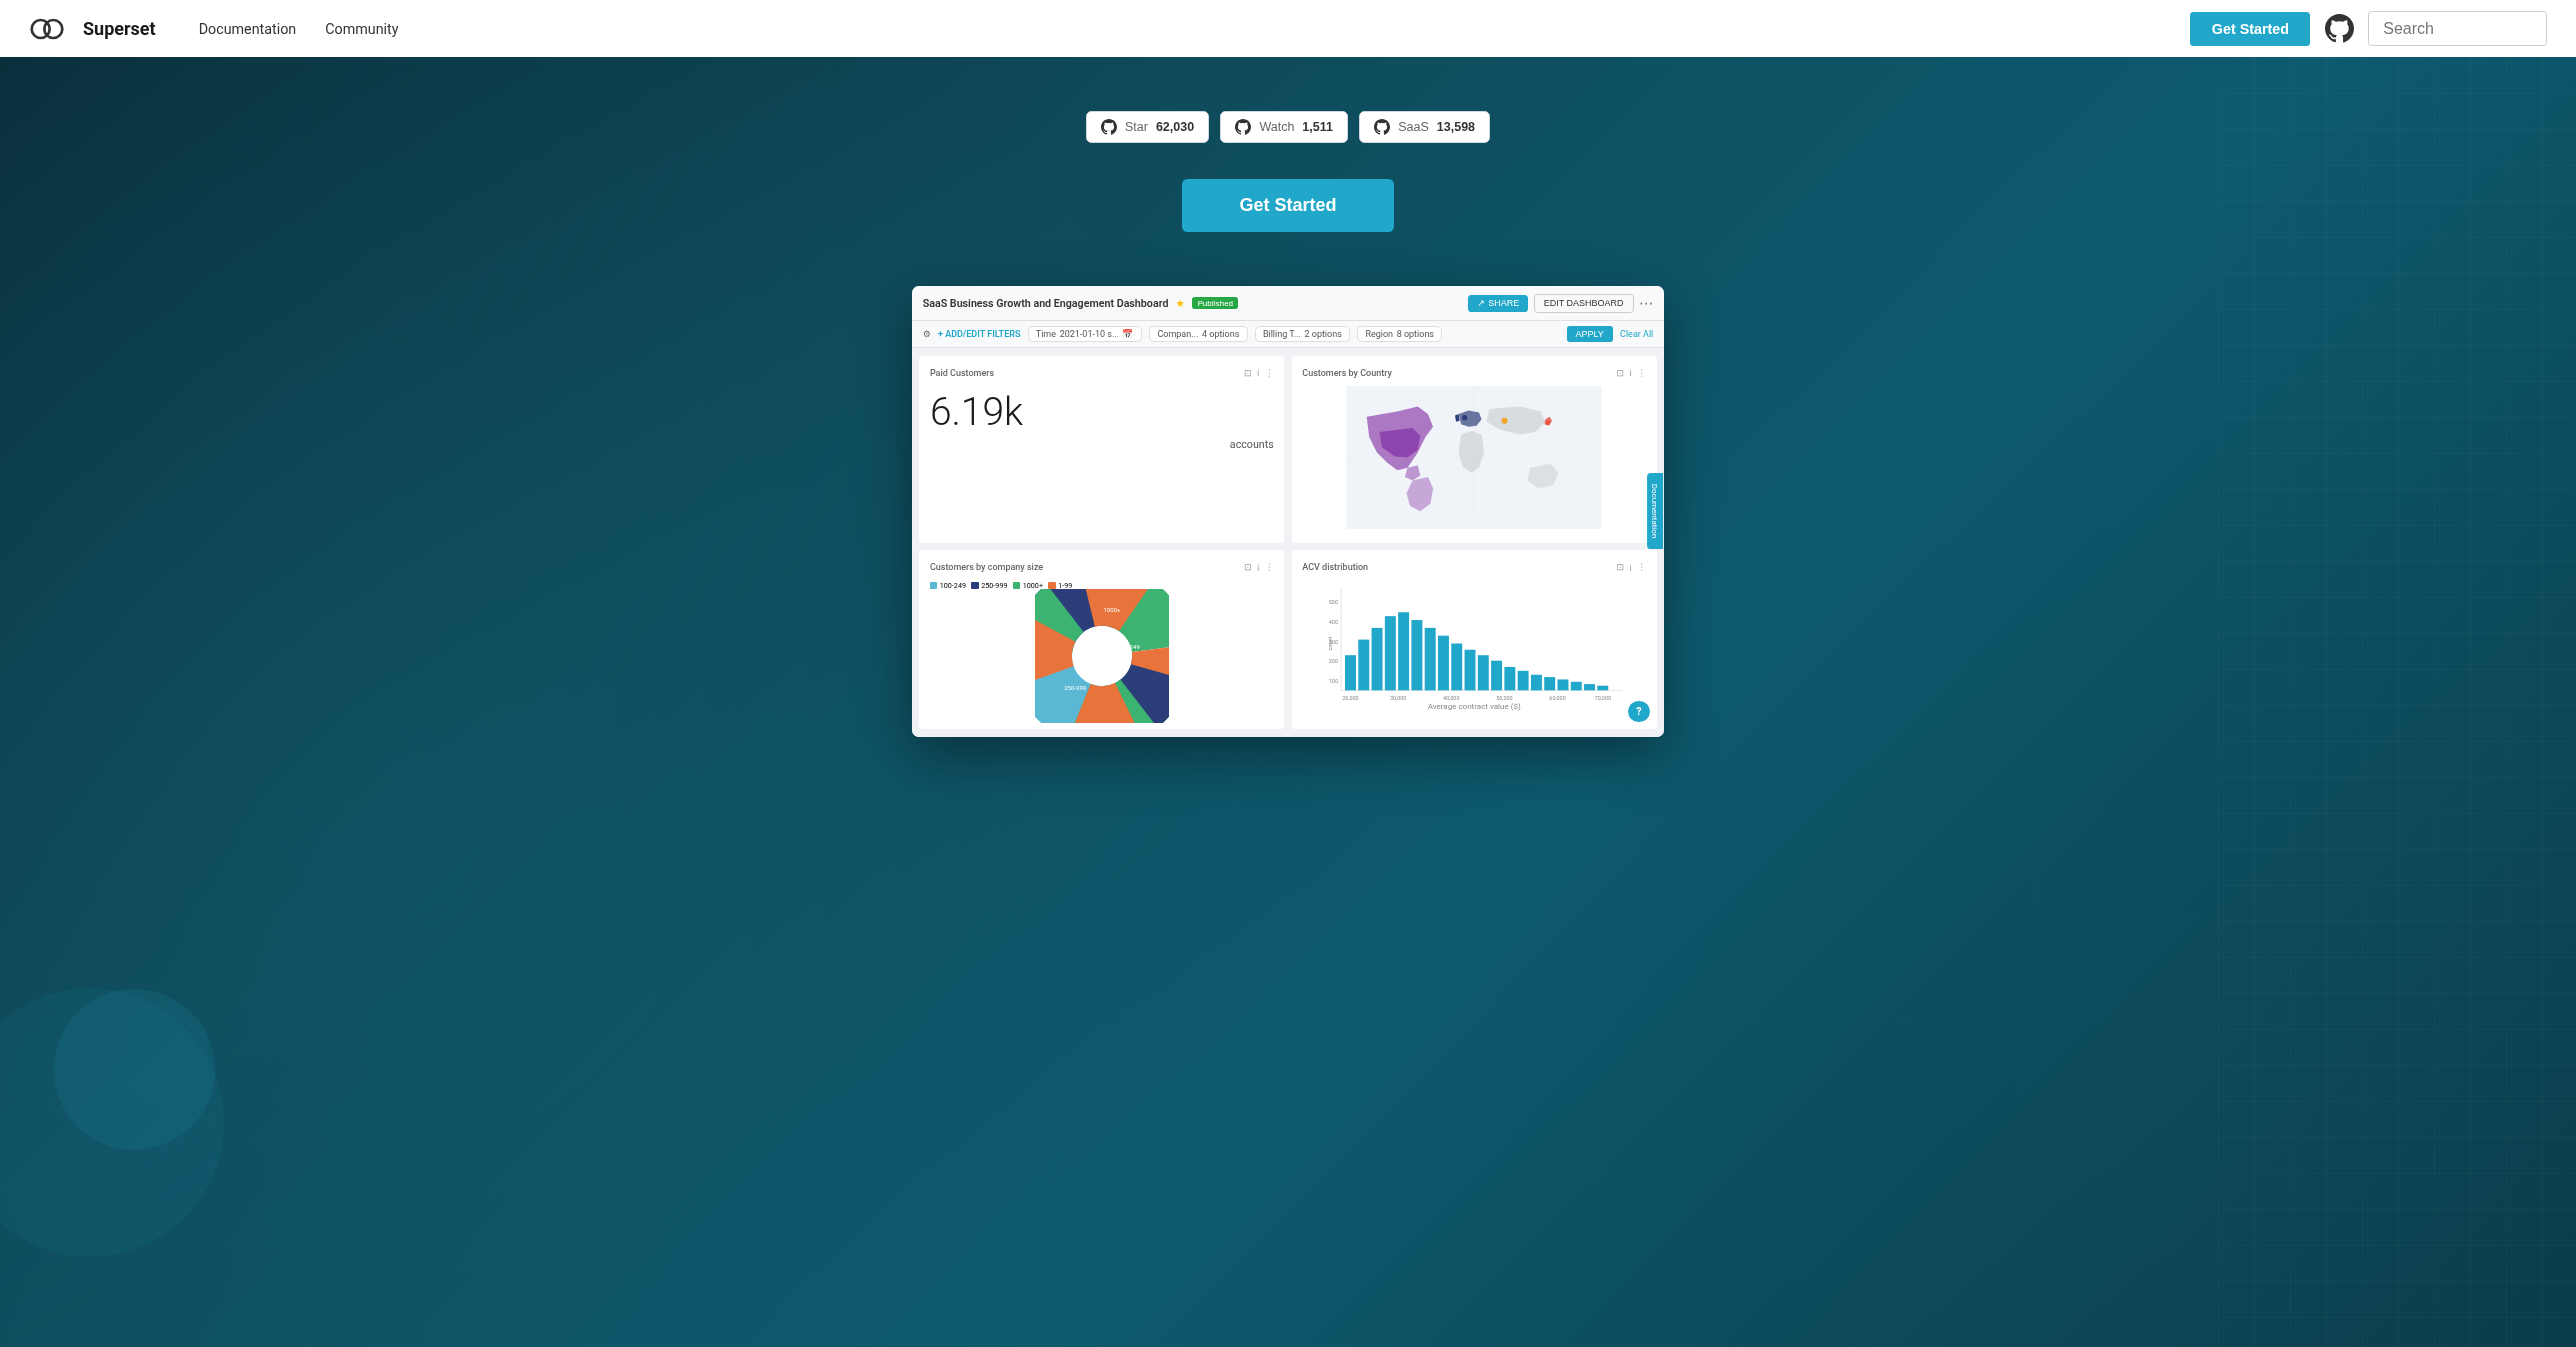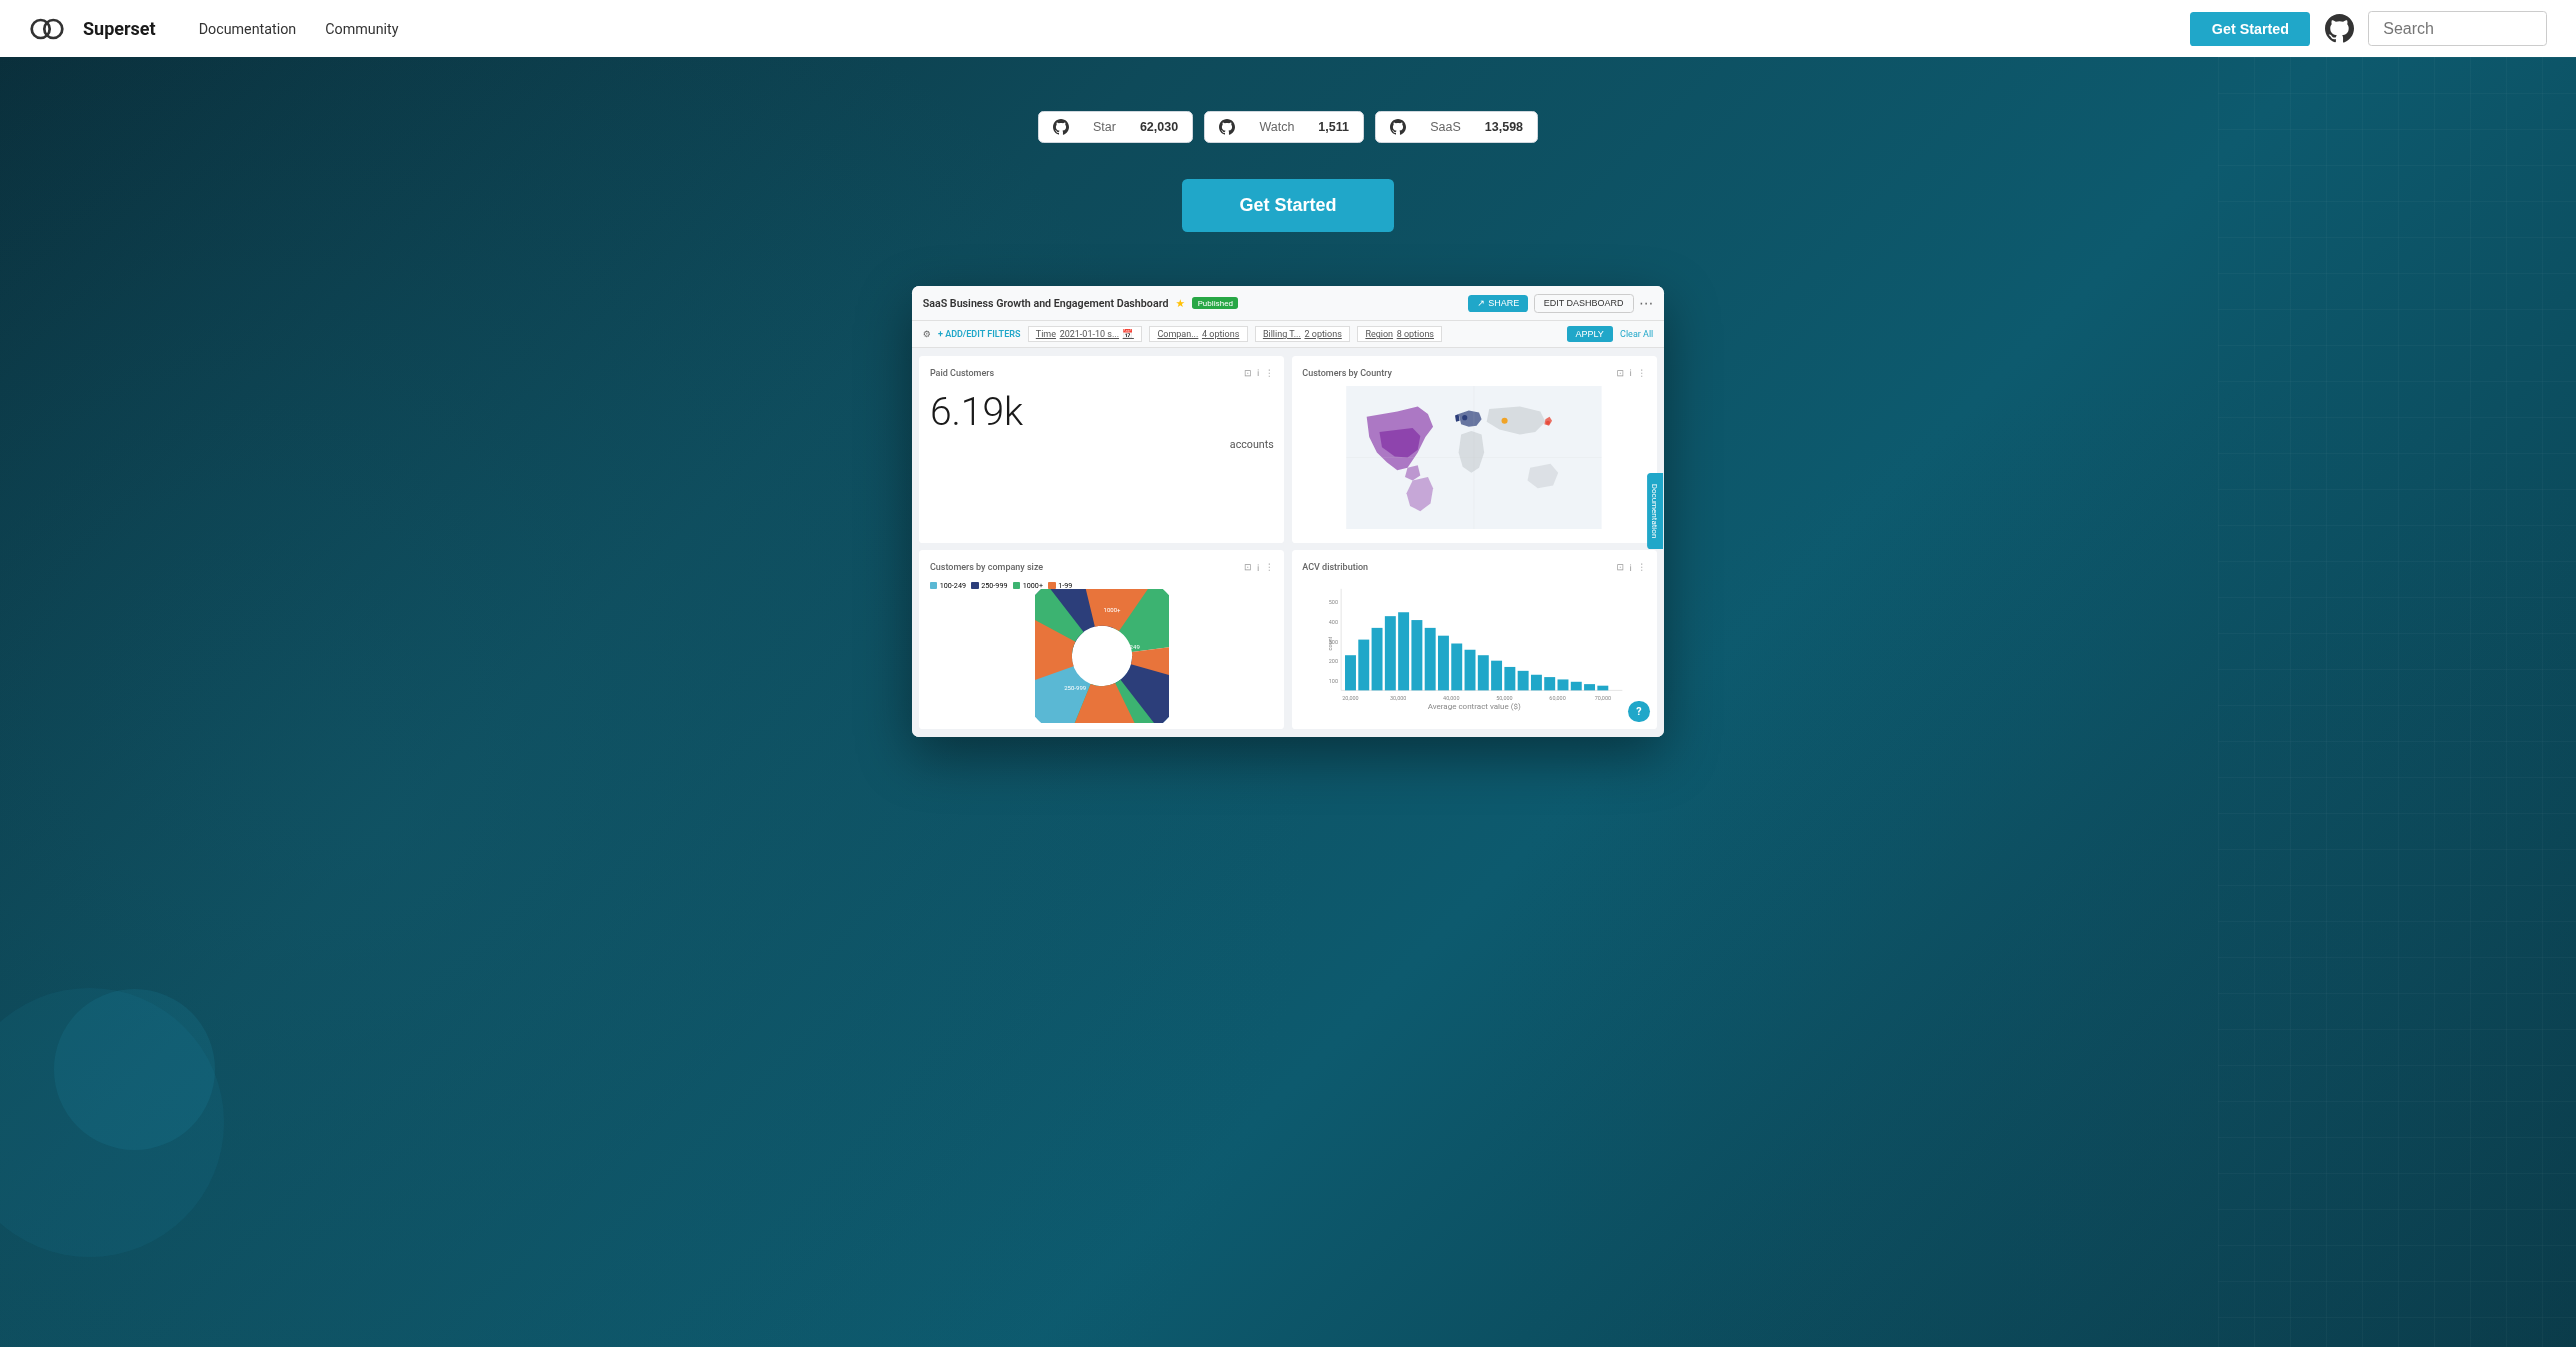--- a/index.html
+++ b/index.html
@@ -130,21 +130,21 @@
     .github-buttons {
       display: flex;
       gap: 10.7px;
       margin-bottom: 36px;
       position: relative;
       z-index: 2;
     }
     .gh-btn {
       display: flex;
       align-items: center;
-      gap: 24px;
+      gap: 8px;
       background: #fff;
       border: 0.9px solid #d0d7de;
       border-radius: 5.4px;
       padding: 7.2px 14.3px;
       font-size: 12.5px;
       cursor: pointer;
       font-weight: 500;
     }
     .gh-btn-label {
       color: #666;
@@ -262,27 +262,26 @@
       color: #666;
     }
     .filter-add {
       color: #20a7c9;
       font-weight: 600;
       cursor: pointer;
     }
     .filter-chip {
       background: #fff;
       border: 0.9px solid #ddd;
-      border-radius: 0;
+      border-radius: 5px;
       padding: 1.8px 7.2px;
       color: #555;
       display: flex;
       align-items: center;
       gap: 3.6px;
-      text-decoration: underline;
     }
     .filter-spacer { flex: 1; }
     .filter-apply {
       background: #20a7c9;
       color: white;
       border: none;
       border-radius: 2.7px;
       padding: 2.7px 9px;
       font-size: 9px;
       cursor: pointer;

